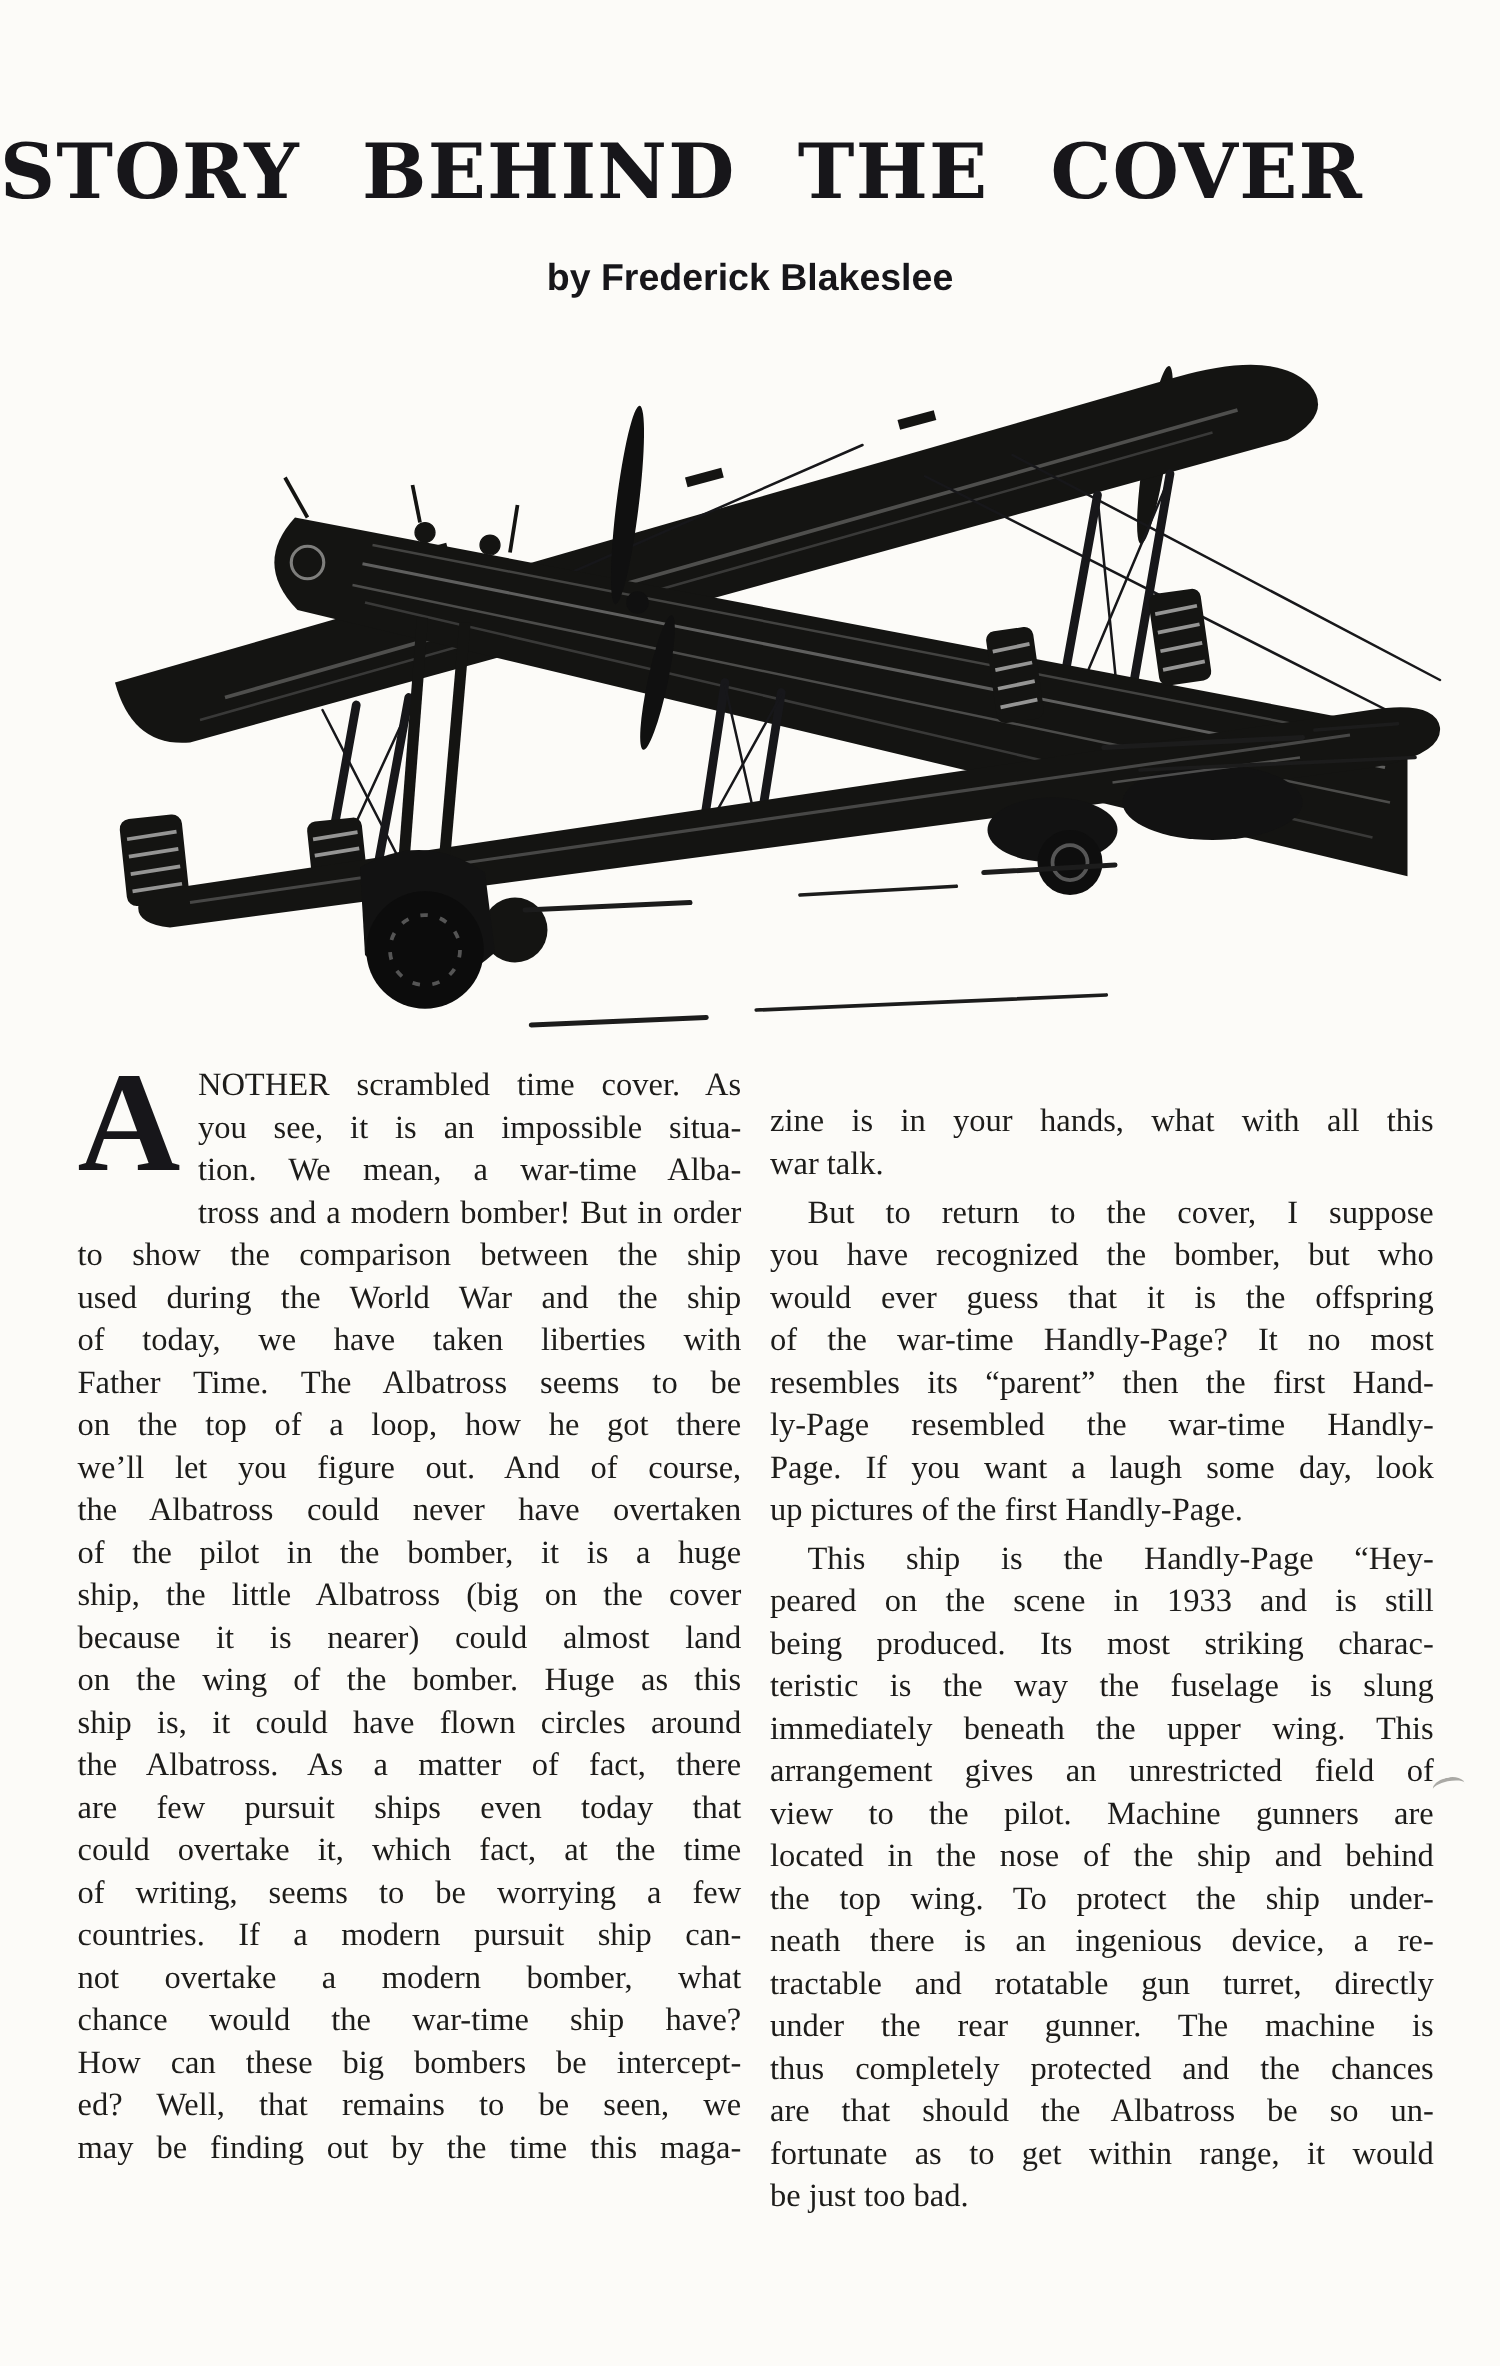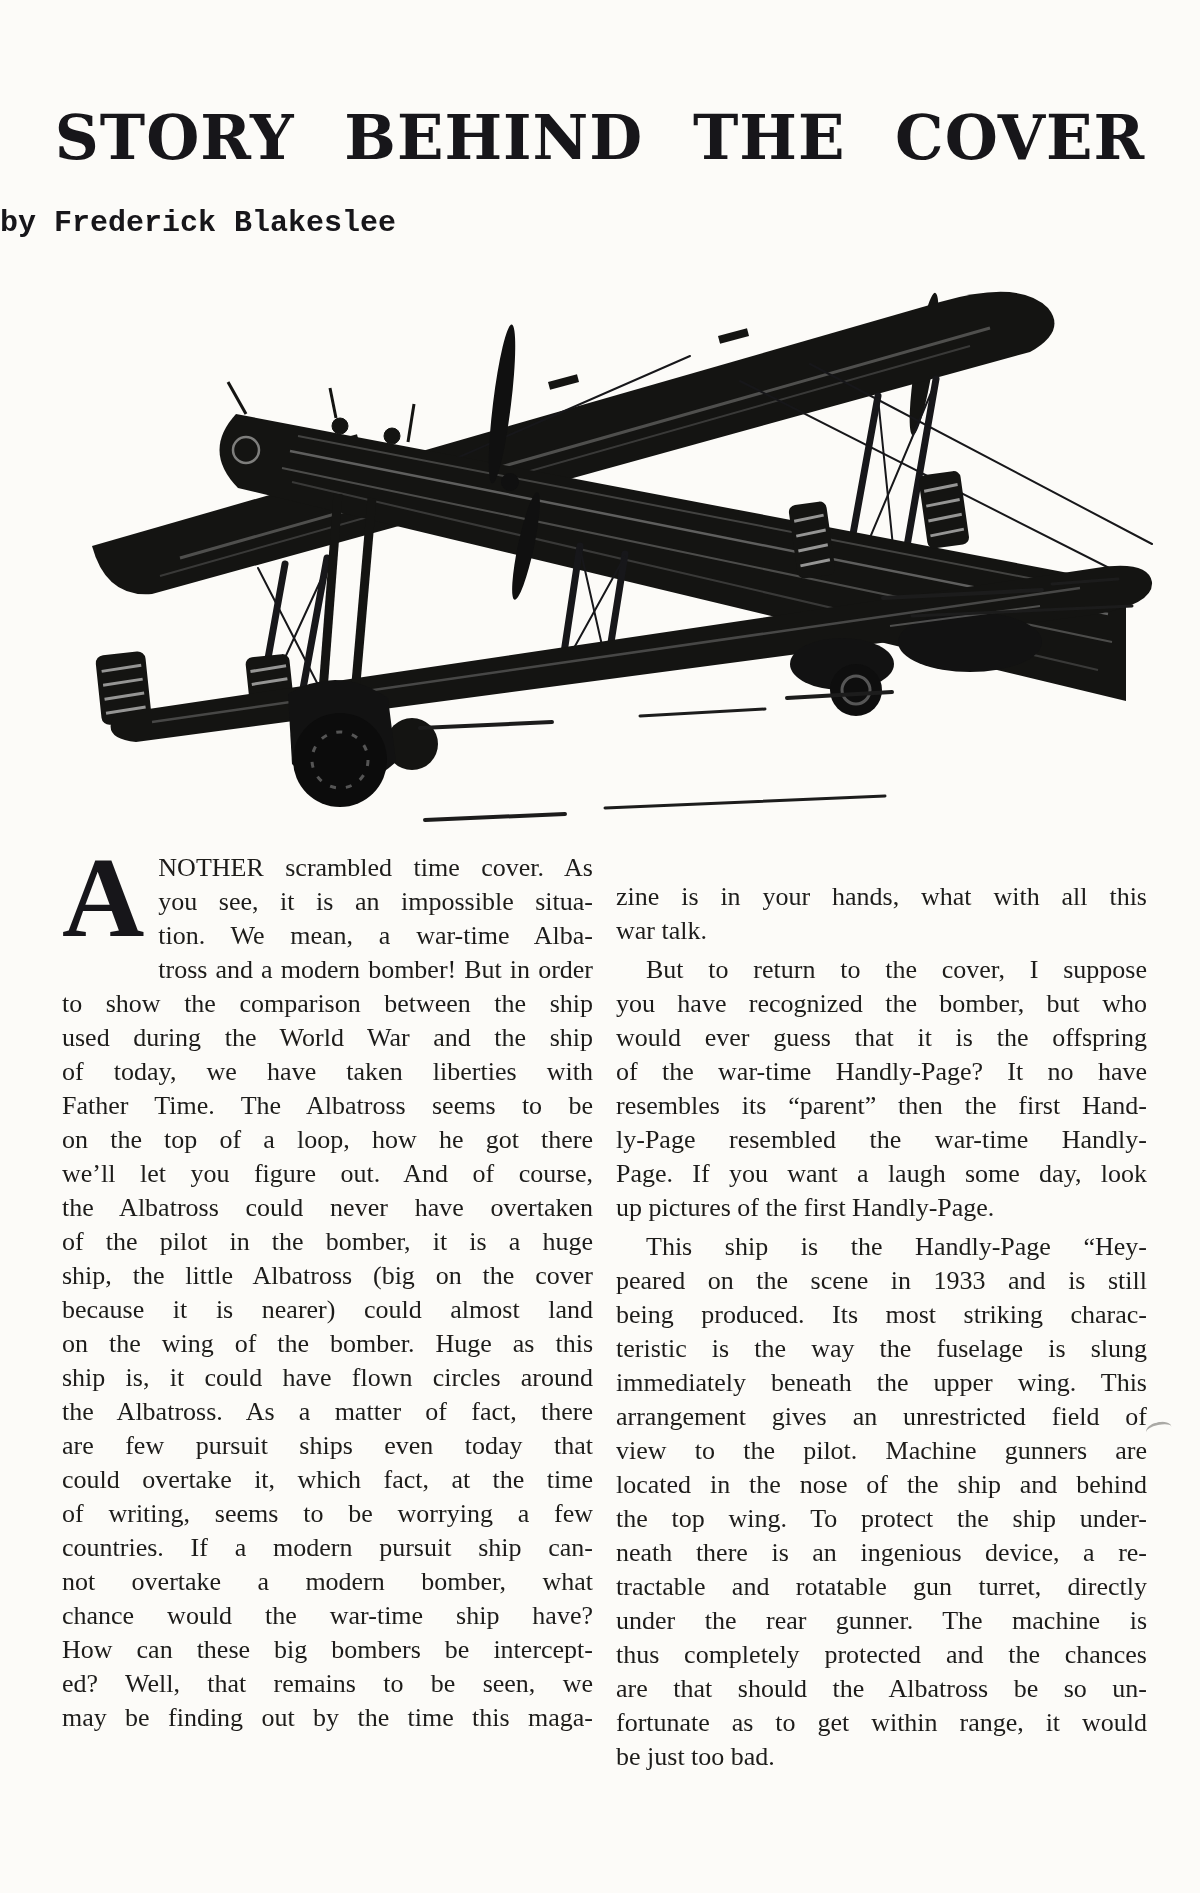--- a/index.html
+++ b/index.html
@@ -1,22 +1,22 @@
 <!DOCTYPE html>
 <html><head>
 <meta charset="utf-8">
 <style>
   html,body{margin:0;padding:0;background:#fcfbf8;}
   .page{position:relative;width:1200px;height:1893px;background:#fcfbf8;overflow:hidden;
         font-family:"Liberation Serif",serif;color:#1d1c1a;}
-  .title{position:absolute;top:102px;left:0;width:100%;margin:0;text-align:center;
+  .title{position:absolute;top:102px;left:0;width:100%;margin:0;text-align:left;
          font-family:"DejaVu Serif",serif;font-weight:700;font-size:61px;
          letter-spacing:1px;word-spacing:0.45em;color:#17161a;}
-  .byline{position:absolute;top:206px;left:0;width:100%;
-          font-family:Liberation Mono, monospace;font-weight:700;font-size:30px;color:#17161a;}
+  .byline{position:absolute;top:206px;left:0;width:100%;text-align:center;
+          font-family:Liberation Sans, sans-serif;font-weight:700;font-size:30px;color:#17161a;}
   .illustration{position:absolute;top:246px;left:40px;width:1120px;height:600px;}
   .illustration svg{display:block;width:100%;height:100%;}
   .column{position:absolute;top:851px;width:531px;font-size:26px;line-height:34px;}
   .left-col{left:62px;}
   .right-col{left:616px;margin-top:29px;}
   .para{margin:0 0 5px 0;}
   .para.indent .line:first-child{text-indent:30px;}
   .line{text-align:justify;text-align-last:justify;}
   .line.last{text-align-last:left;}
   .line.dc-indent{padding-left:16px;}
@@ -192,21 +192,21 @@
     </div>
   <div class="column right-col" id="right-col">
       <div class="para">
         <div class="line">zine is in your hands, what with all this</div>
         <div class="line last">war talk.</div>
       </div>
       <div class="para indent">
         <div class="line">But to return to the cover, I suppose</div>
         <div class="line">you have recognized the bomber, but who</div>
         <div class="line">would ever guess that it is the offspring</div>
-        <div class="line">of the war-time Handly-Page?  It no have</div>
+        <div class="line">of the war-time Handly-Page?  It no most</div>
         <div class="line">resembles its “parent” then the first Hand-</div>
         <div class="line">ly-Page resembled the war-time Handly-</div>
         <div class="line">Page.  If you want a laugh some day, look</div>
         <div class="line last">up pictures of the first Handly-Page.</div>
       </div>
       <div class="para indent">
         <div class="line">This ship is the Handly-Page “Hey-</div>
         <div class="line">peared on the scene in 1933 and is still</div>
         <div class="line">being produced.  Its most striking charac-</div>
         <div class="line">teristic is the way the fuselage is slung</div>

